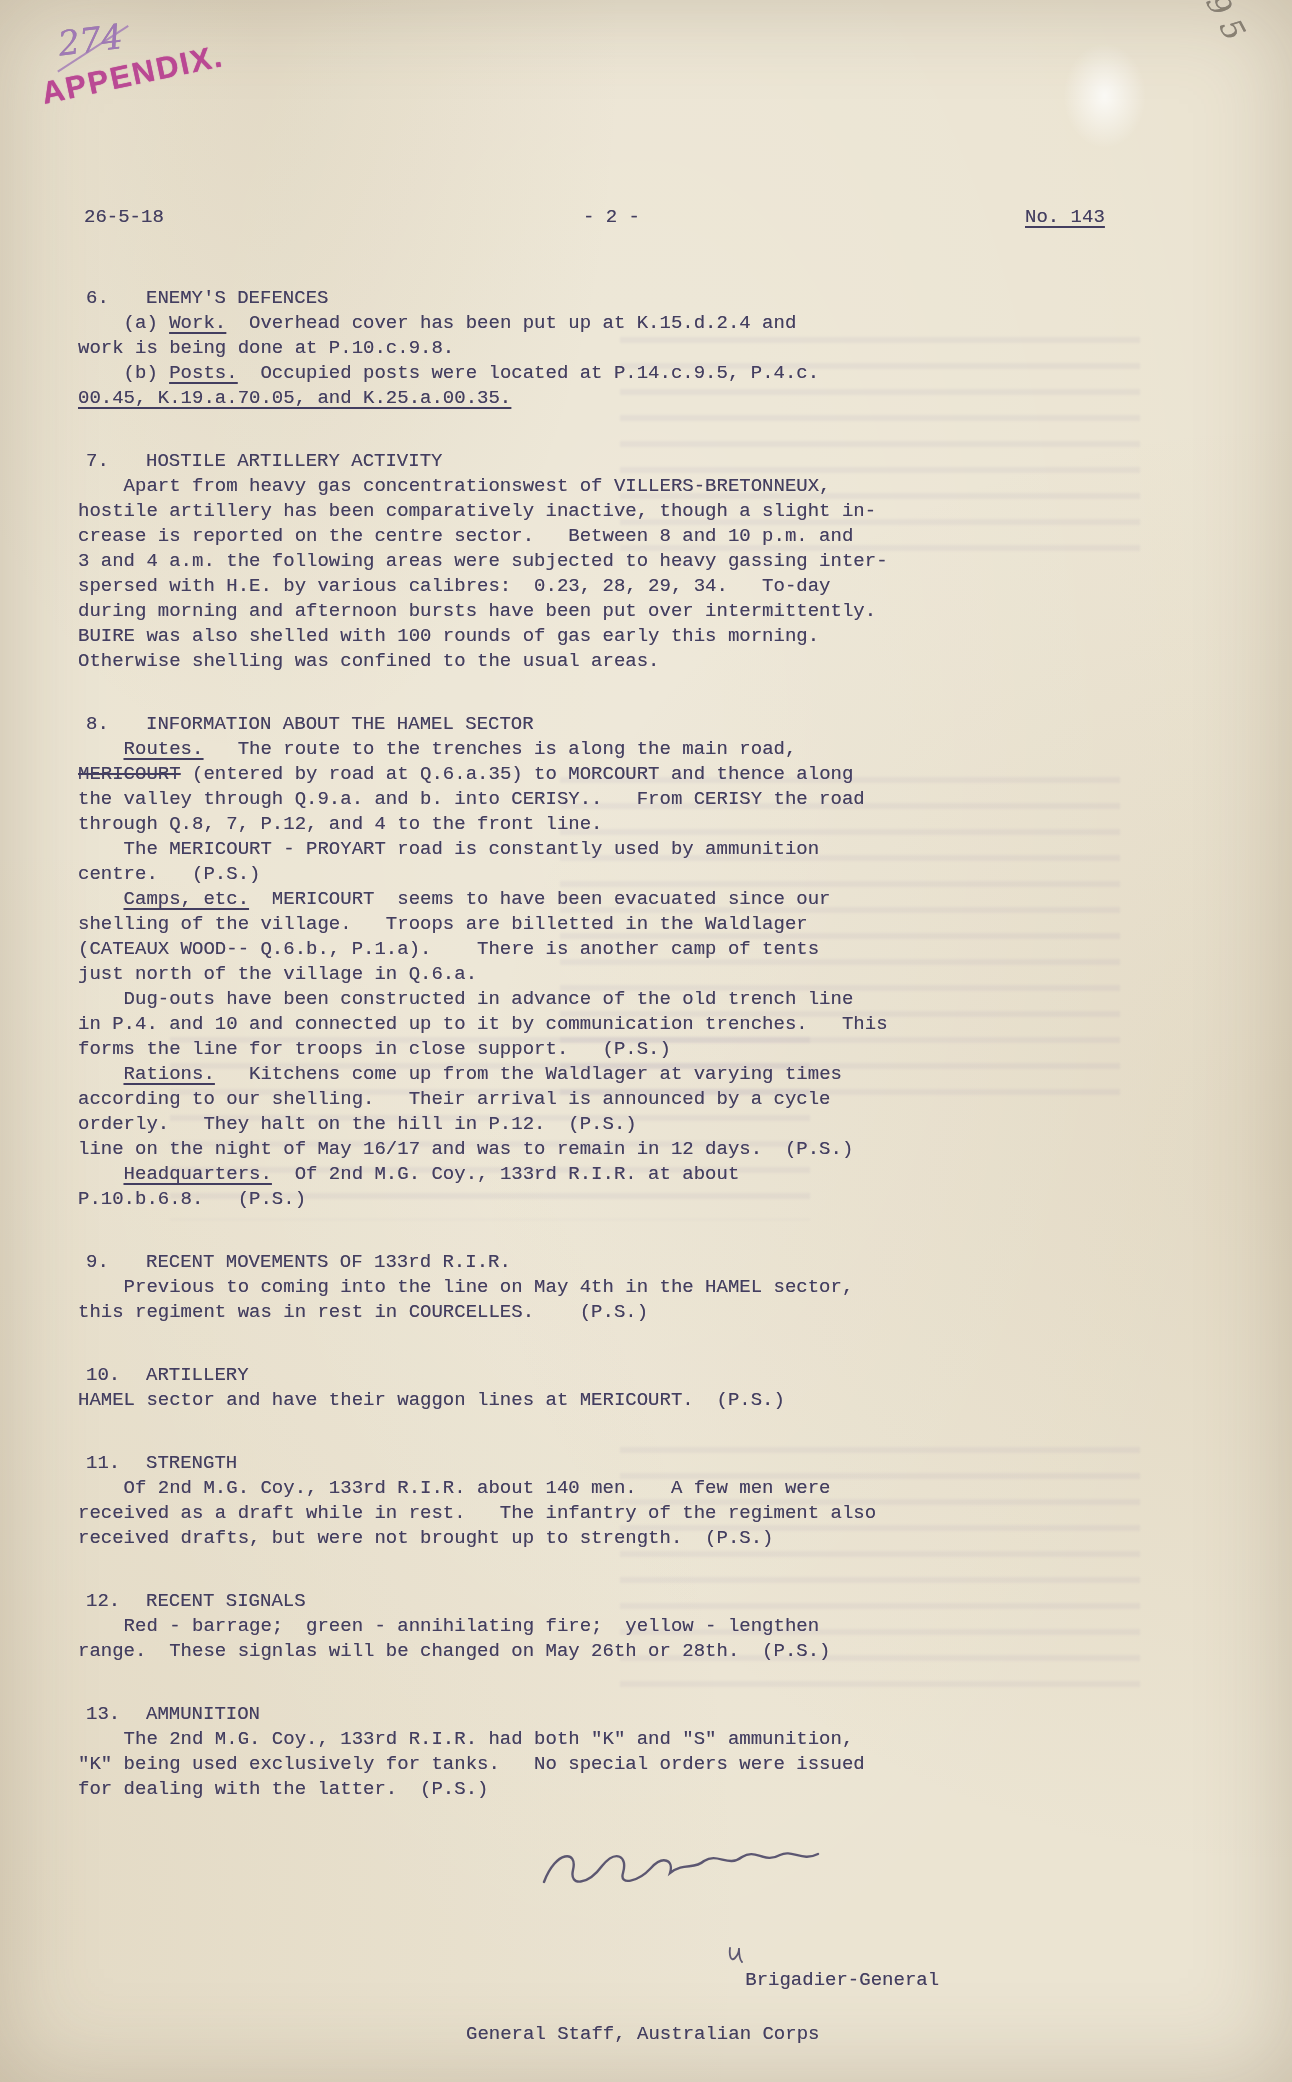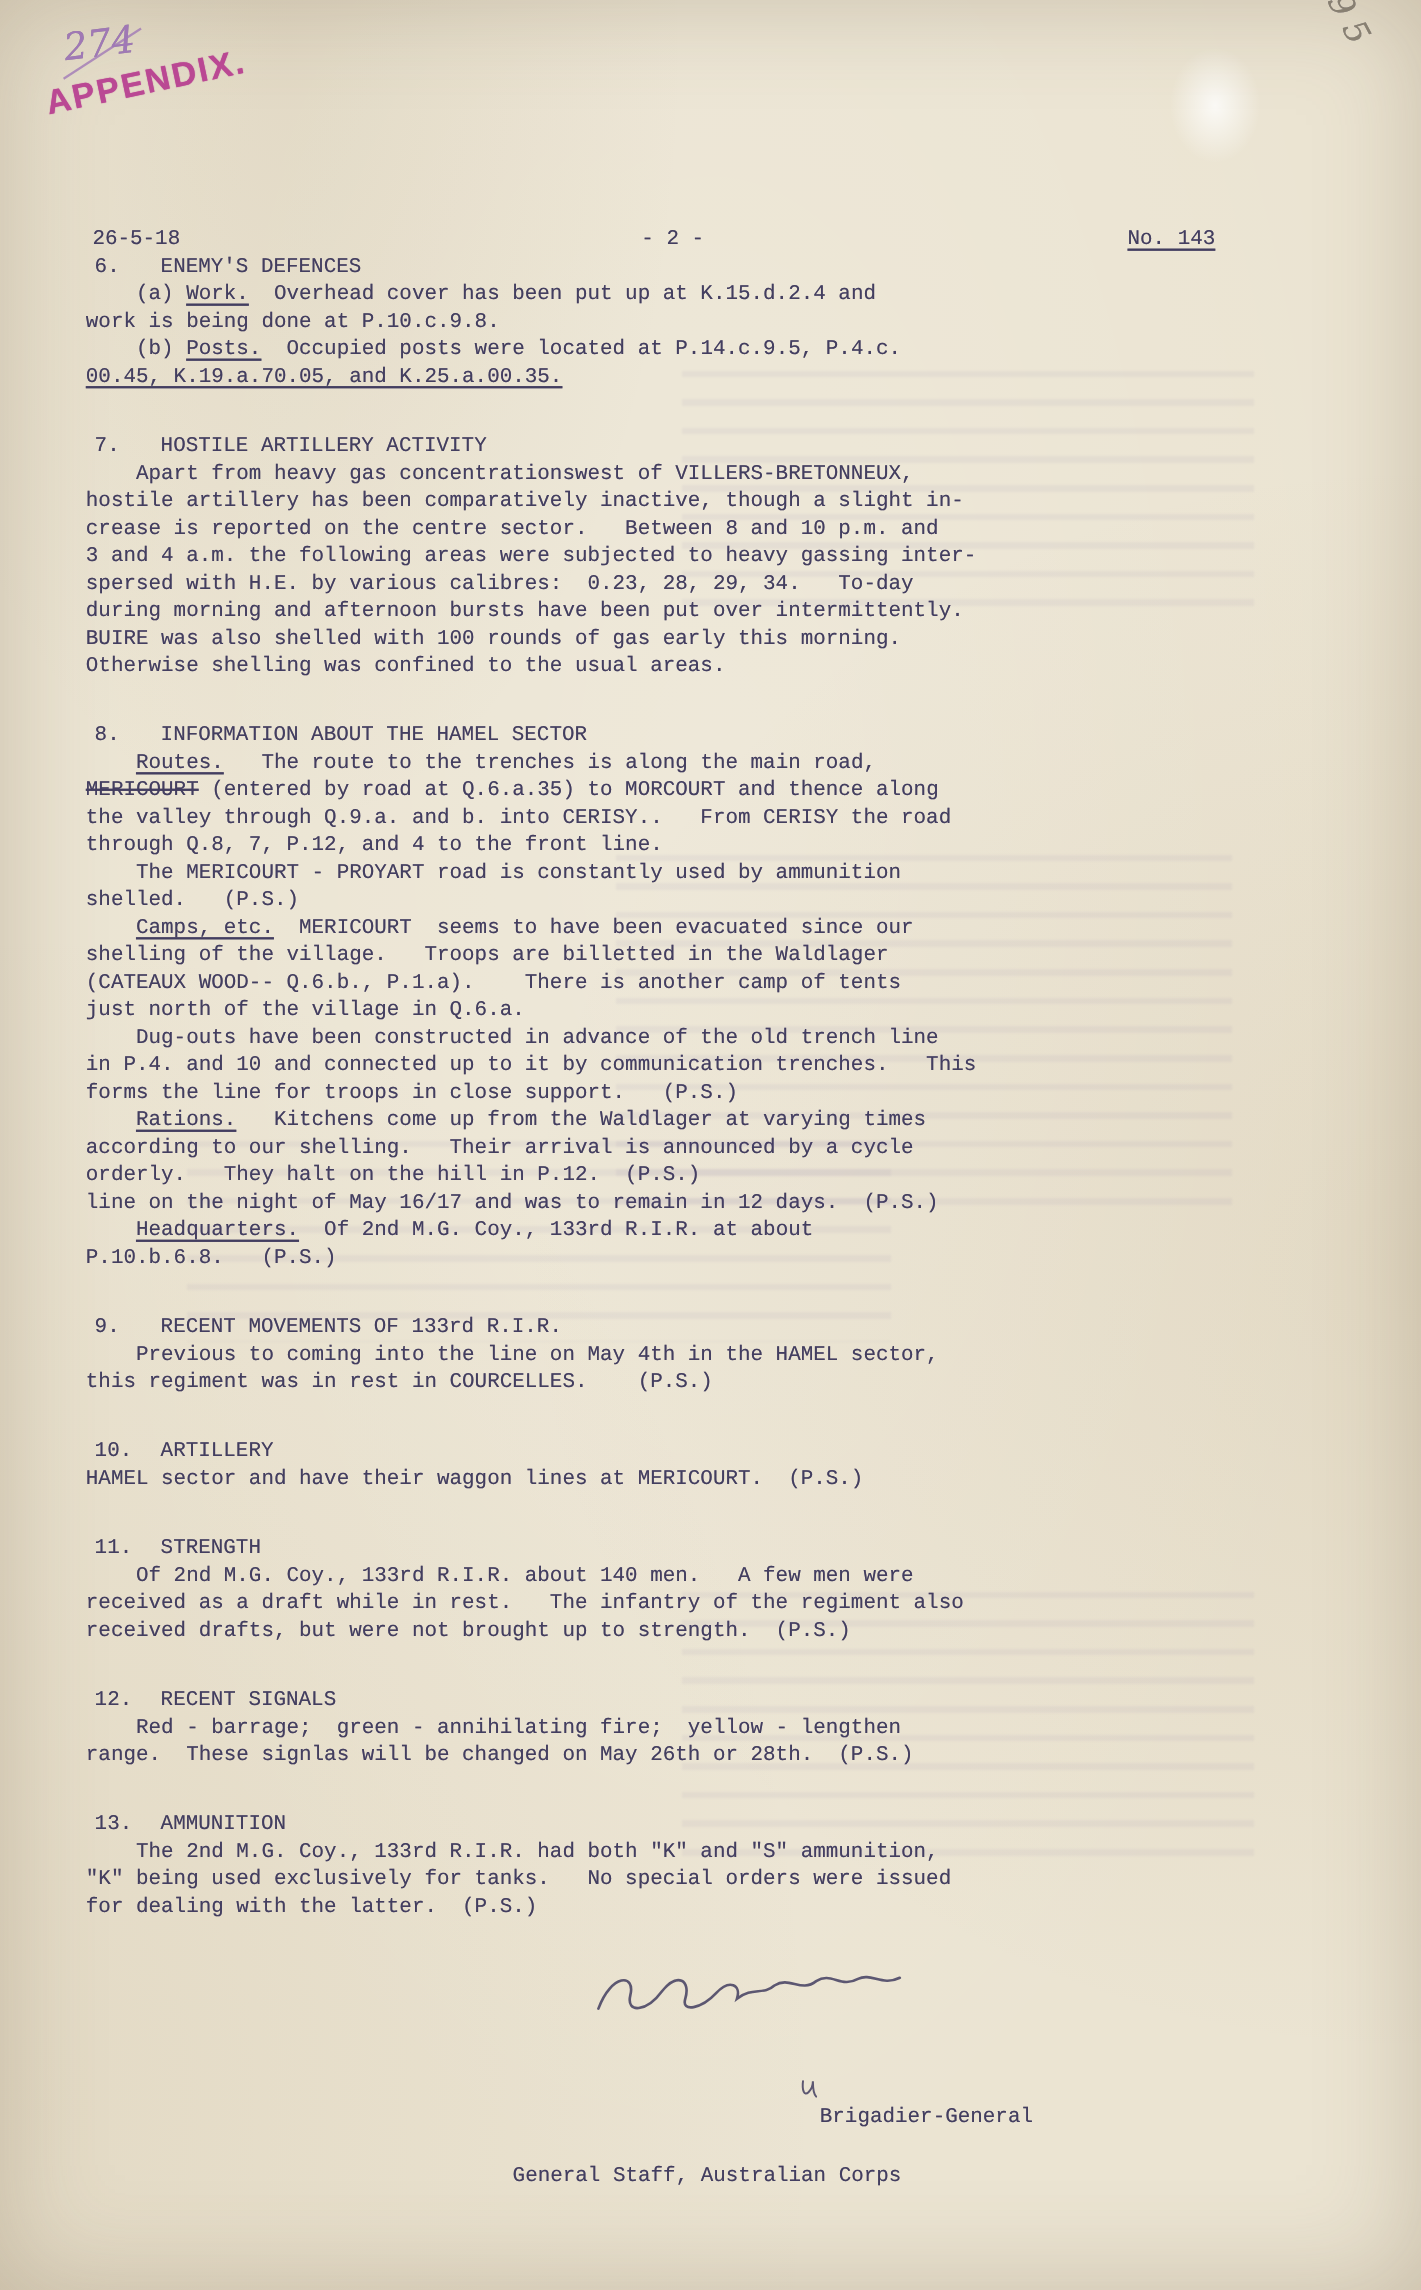--- a/index.html
+++ b/index.html
@@ -68,21 +68,21 @@
     transform:rotate(-12deg);opacity:.88;text-shadow:0 0 1px var(--stamp);
   }
   .a295{
     position:absolute;right:40px;top:40px;
     font-family:"DejaVu Serif",serif;font-style:italic;
     font-size:30px;letter-spacing:9px;color:var(--pencil2);
     transform:rotate(62deg);transform-origin:top right;opacity:.85;
   }
 
   
-  .page-header{position:relative;height:25px;}
+  .page-header{position:relative;height:25px;margin-bottom:56px}
   .page-header span{position:absolute;white-space:pre}
   .hdr-date{left:6px}
   .hdr-page{left:505px}
   .hdr-no{left:947px;text-decoration:underline;text-underline-offset:4px;text-decoration-thickness:1.5px}
 
   
   .section{margin-bottom:38px}
   .sec-head{white-space:pre}
   .sec-num{display:inline-block;width:68px;padding-left:8px}
   .sec-title{text-underline-offset:4px;text-decoration-thickness:1.5px}
@@ -139,21 +139,21 @@
           <div class="line"><span>BUIRE was also shelled with 100 rounds of gas early this morning.</span></div>
           <div class="line"><span>Otherwise shelling was confined to the usual areas.</span></div>
         </div>
         <div class="section">
           <div class="sec-head"><span class="sec-num">8.</span><span class="sec-title">INFORMATION ABOUT THE HAMEL SECTOR</span></div>
           <div class="line"><span>    </span><span class="u">Routes.</span><span>   The route to the trenches is along the main road,</span></div>
           <div class="line"><span class="st">MERICOURT</span><span> (entered by road at Q.6.a.35) to MORCOURT and thence along</span></div>
           <div class="line"><span>the valley through Q.9.a. and b. into CERISY..   From CERISY the road</span></div>
           <div class="line"><span>through Q.8, 7, P.12, and 4 to the front line.</span></div>
           <div class="line"><span>    The MERICOURT - PROYART road is constantly used by ammunition</span></div>
-          <div class="line"><span>shelled.   (P.S.)</span></div>
+          <div class="line"><span>centre.   (P.S.)</span></div>
           <div class="line"><span>    </span><span class="u">Camps, etc.</span><span>  MERICOURT  seems to have been evacuated since our</span></div>
           <div class="line"><span>shelling of the village.   Troops are billetted in the Waldlager</span></div>
           <div class="line"><span>(CATEAUX WOOD-- Q.6.b., P.1.a).    There is another camp of tents</span></div>
           <div class="line"><span>just north of the village in Q.6.a.</span></div>
           <div class="line"><span>    Dug-outs have been constructed in advance of the old trench line</span></div>
           <div class="line"><span>in P.4. and 10 and connected up to it by communication trenches.   This</span></div>
           <div class="line"><span>forms the line for troops in close support.   (P.S.)</span></div>
           <div class="line"><span>    </span><span class="u">Rations.</span><span>   Kitchens come up from the Waldlager at varying times</span></div>
           <div class="line"><span>according to our shelling.   Their arrival is announced by a cycle</span></div>
           <div class="line"><span>orderly.   They halt on the hill in P.12.  (P.S.)</span></div>

